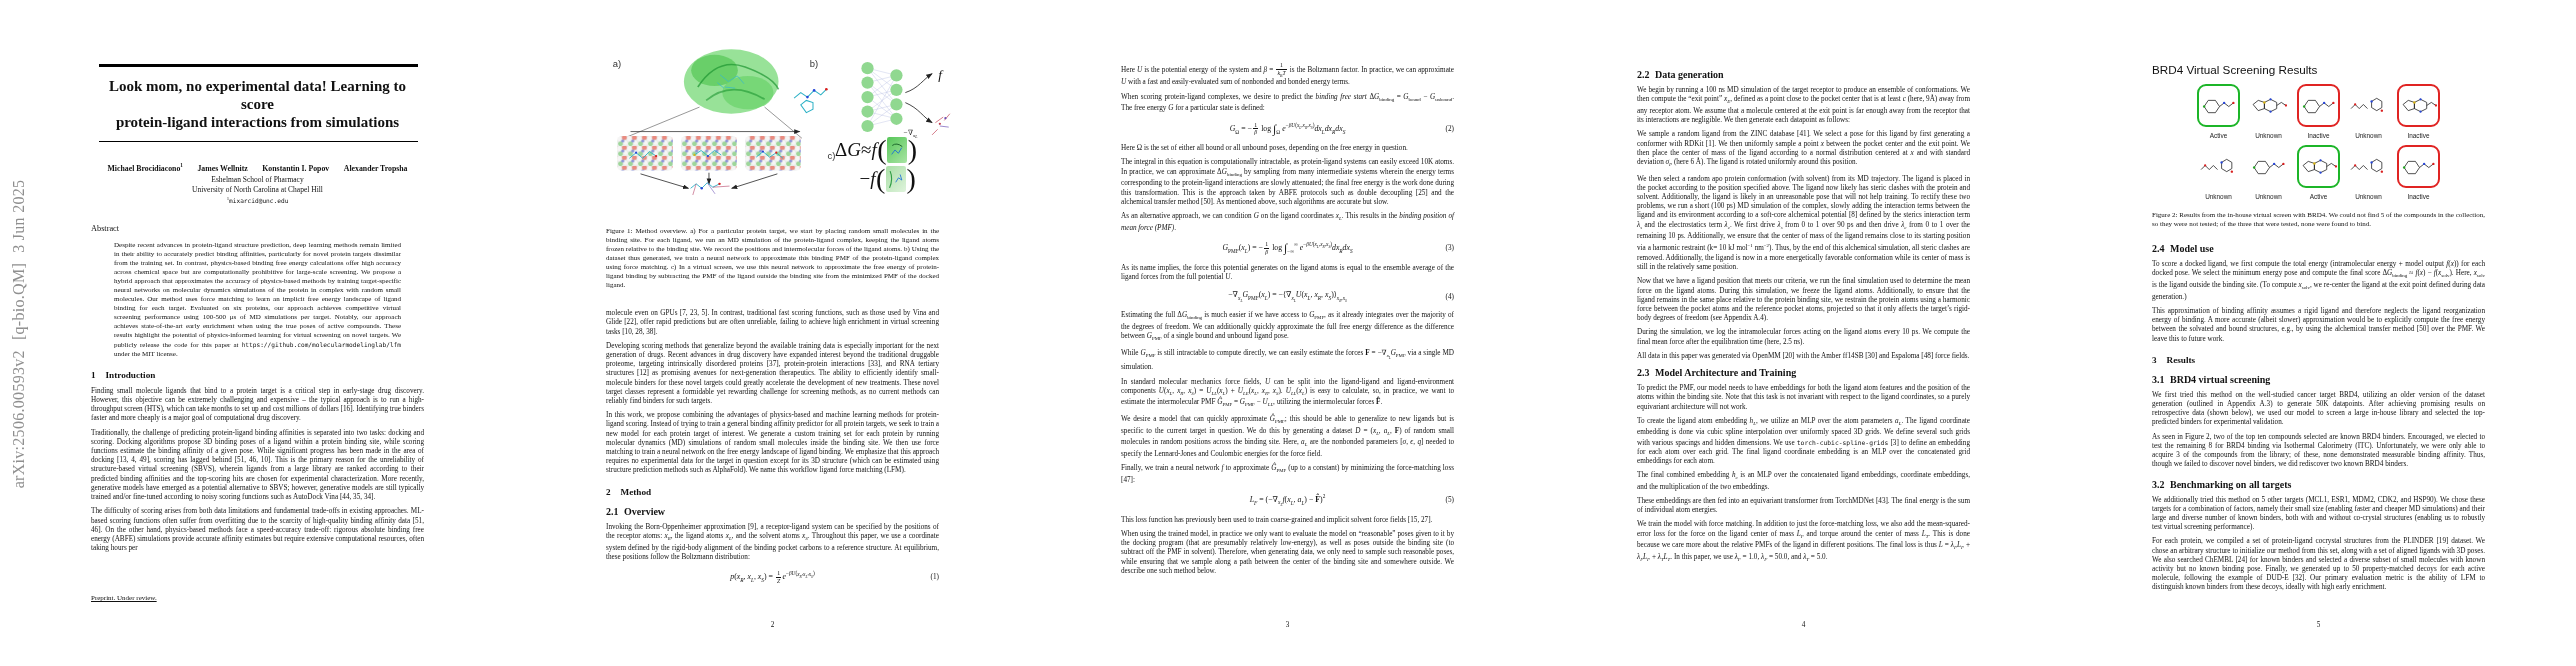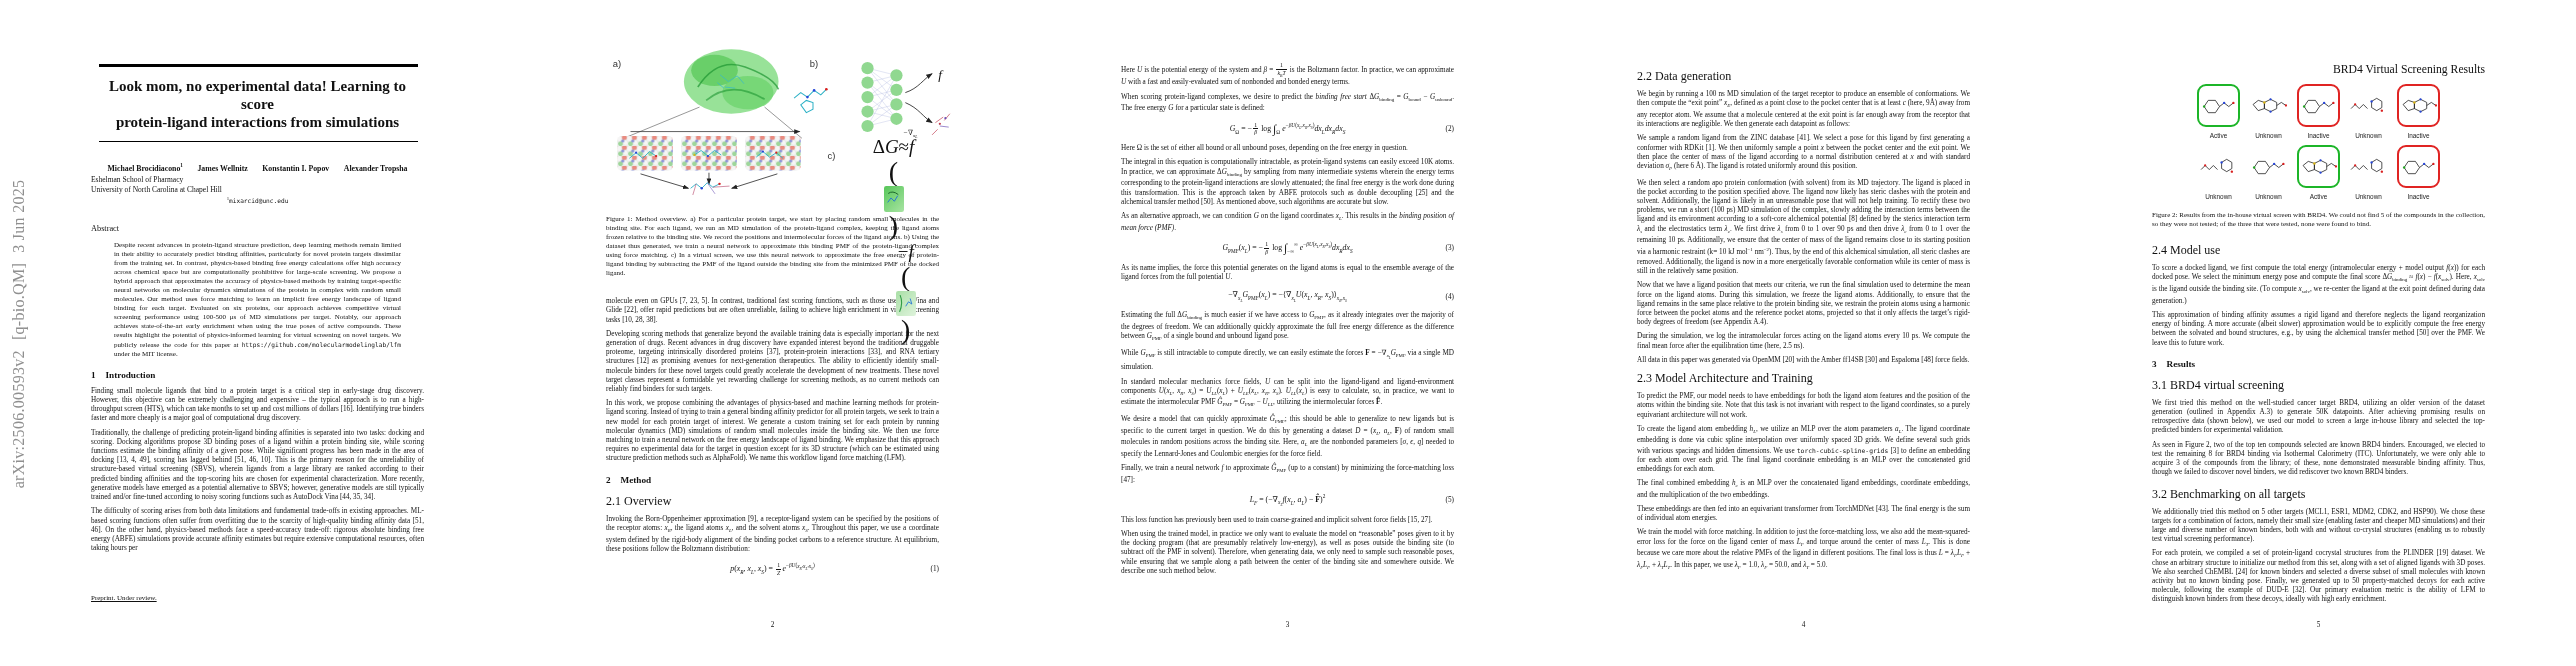--- a/index.html
+++ b/index.html
@@ -4,64 +4,64 @@
 <style>
   html,body{margin:0;padding:0;}
   body{width:2576px;height:667px;background:#ffffff;position:relative;overflow:hidden;
        font-family:"Liberation Serif","DejaVu Serif",serif;color:#111;}
   .page{position:absolute;top:0;width:515px;height:667px;background:#fff;overflow:hidden;}
   #page1{left:0;} #page2{left:515px;} #page3{left:1030px;} #page4{left:1546px;} #page5{left:2061px;}
   .col{position:absolute;left:91px;width:333px;}
   p.body{font-size:7.2px;line-height:9.2px;text-align:justify;margin:0 0 5px 0;}
   .sec{font-size:9.2px;font-weight:bold;margin:11px 0 7.2px 0;}
   .sec .num{display:inline-block;min-width:14.5px;}
-  .subsec{font-size:12px;font-weight:normal;margin:9px 0 6.1px 0;}
+  .subsec{font-size:10px;font-weight:bold;margin:9px 0 6.1px 0;}
   .subsec .num{display:inline-block;min-width:18px;}
   sub{font-size:68%;} sup{font-size:68%;}
   .tt{font-family:"DejaVu Sans Mono",monospace;font-size:0.88em;}
   .frac{display:inline-flex;flex-direction:column;text-align:center;vertical-align:middle;
         font-size:5.8px;line-height:1.15;margin:0 1.1px;}
   .frac > span:last-child{border-top:0.6px solid #111;padding:0 1.1px;}
   .big{font-size:11.7px;vertical-align:-2.2px;}
   .eq-row{display:flex;align-items:center;margin:8.3px 0 8.3px 0;}
   .eq-body{flex:1;text-align:center;font-size:7.8px;}
   .eq-num{width:21px;text-align:right;font-size:7.2px;}
   .pageno{position:absolute;top:621px;left:91px;width:333px;text-align:center;font-size:7.2px;}
   
   .title-rule-thick{height:2.8px;background:#000;margin:0 5.6px 10px 7.8px;}
   .title-rule-thin{height:0.8px;background:#000;margin:9px 5.6px 0 7.8px;}
   .paper-title{text-align:center;font-size:15px;font-weight:bold;line-height:18.3px;}
   .authors{text-align:center;font-size:7.8px;font-weight:bold;margin-top:21px;}
   .authors span.gap{display:inline-block;width:14.5px;}
-  .affil{text-align:left;font-size:7.5px;margin-top:1.7px;}
+  .affil{text-align:center;font-size:7.5px;margin-top:1.7px;}
   .email{text-align:center;font-size:7px;margin-top:1.1px;}
   .abs-head{text-align:left;font-size:8.3px;font-weight:normal;margin:19px 0 7.8px 0;}
   .abstract{margin:0 23px;font-size:7px;line-height:9px;text-align:justify;}
   .footnote{position:absolute;top:594px;left:91px;width:333px;font-size:7px;text-decoration:underline;}
   
   .arxiv-strip{position:absolute;left:2.2px;top:0;width:33px;height:667px;}
   .arxiv-strip .inner{position:absolute;left:50%;top:50%;transform:translate(-50%,-50%) rotate(-90deg);
       white-space:nowrap;font-size:16px;color:#8f8f8f;letter-spacing:0.3px;}
   .arxiv-strip .inner span{margin:0 5px;}
   
   .fig1{position:relative;height:158px;margin-top:0;}
   .figlab{font-family:"Liberation Sans","DejaVu Sans",sans-serif;font-size:17px;fill:#333;}
   .fmath{font-style:italic;font-size:24px;fill:#111;}
   .fsmall{font-style:italic;font-size:13px;fill:#111;}
   .fig1-formula{position:absolute;left:229px;top:89px;width:117px;}
-  .f-row{display:flex;align-items:center;flex-direction:column;}
+  .f-row{display:flex;align-items:center;}
   .f-row.second{margin-left:24.5px;margin-top:1.1px;}
   .f-main{font-size:19px;}
   .f-paren{font-size:28px;font-weight:300;line-height:1;margin:0 0.6px;}
   .thumb{width:20px;height:25.6px;border-radius:2.2px;background:linear-gradient(135deg,#57c659,#a8e4a3);
          display:flex;align-items:center;justify-content:center;}
   .thumb.light{background:linear-gradient(135deg,#a9dfa6,#dff3dc);}
-  .caption{font-size:7px;line-height:9px;text-align:justify;margin-top:10px;}
+  .caption{font-size:7px;line-height:9px;text-align:justify;margin-top:22px;}
   
-  .fig2-title{text-align:right;font-family:Liberation Serif, serif;
+  .fig2-title{text-align:left;font-family:Liberation Sans, sans-serif;
               font-size:11.7px;margin:3.3px 0 7.8px 0;}
   .fig2-grid{display:grid;grid-template-columns:repeat(5,50px);justify-content:center;row-gap:5.6px;}
   .mol-cell{display:flex;flex-direction:column;align-items:center;}
   .mol-box{width:39px;height:39px;border-radius:9px;border:2.5px solid transparent;
            display:flex;align-items:center;justify-content:center;}
   .mol-box[data-box="green"]{border-color:#1cb528;}
   .mol-box[data-box="red"]{border-color:#e02423;}
   .mol-label{font-family:"Liberation Sans","DejaVu Sans",sans-serif;font-size:6.4px;color:#222;margin-top:5px;}
   .molsvg path,.molsvg polyline{stroke:#1c1c1c;stroke-width:1.5;fill:none;}
 </style>

